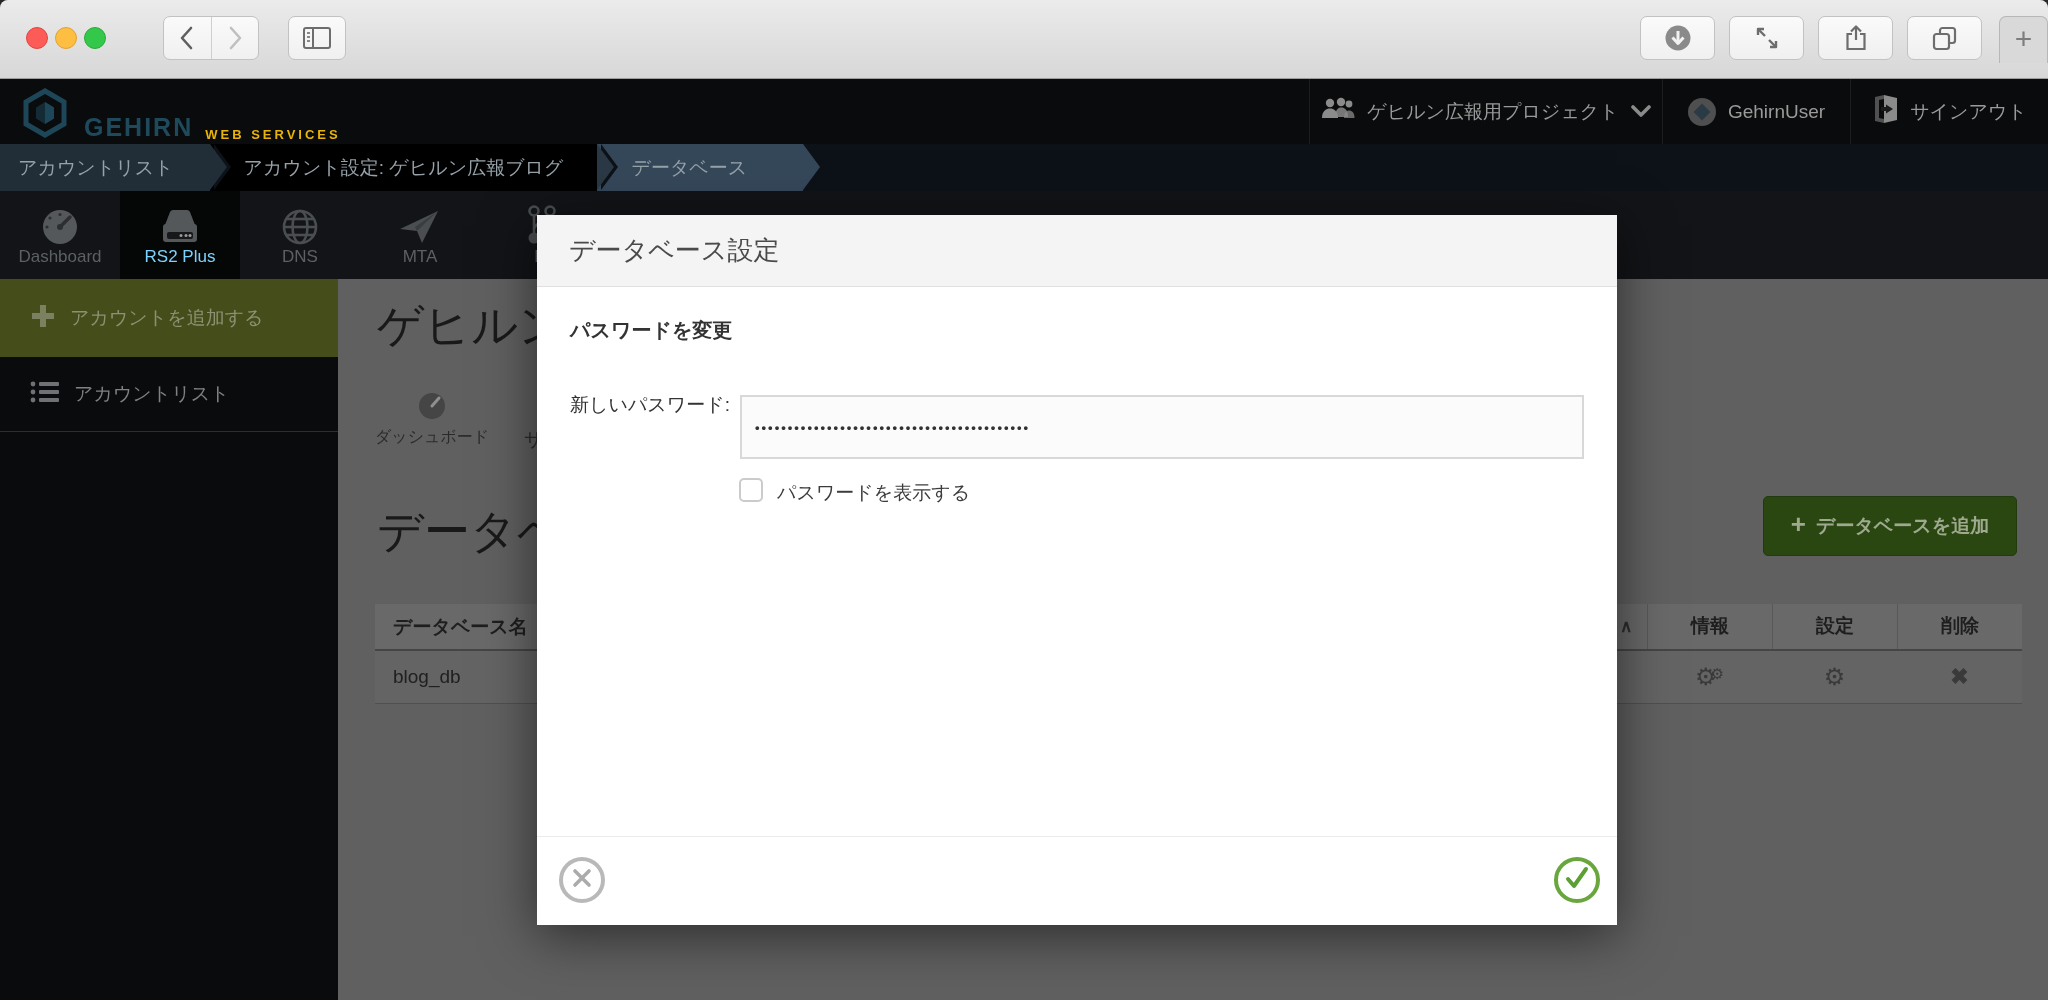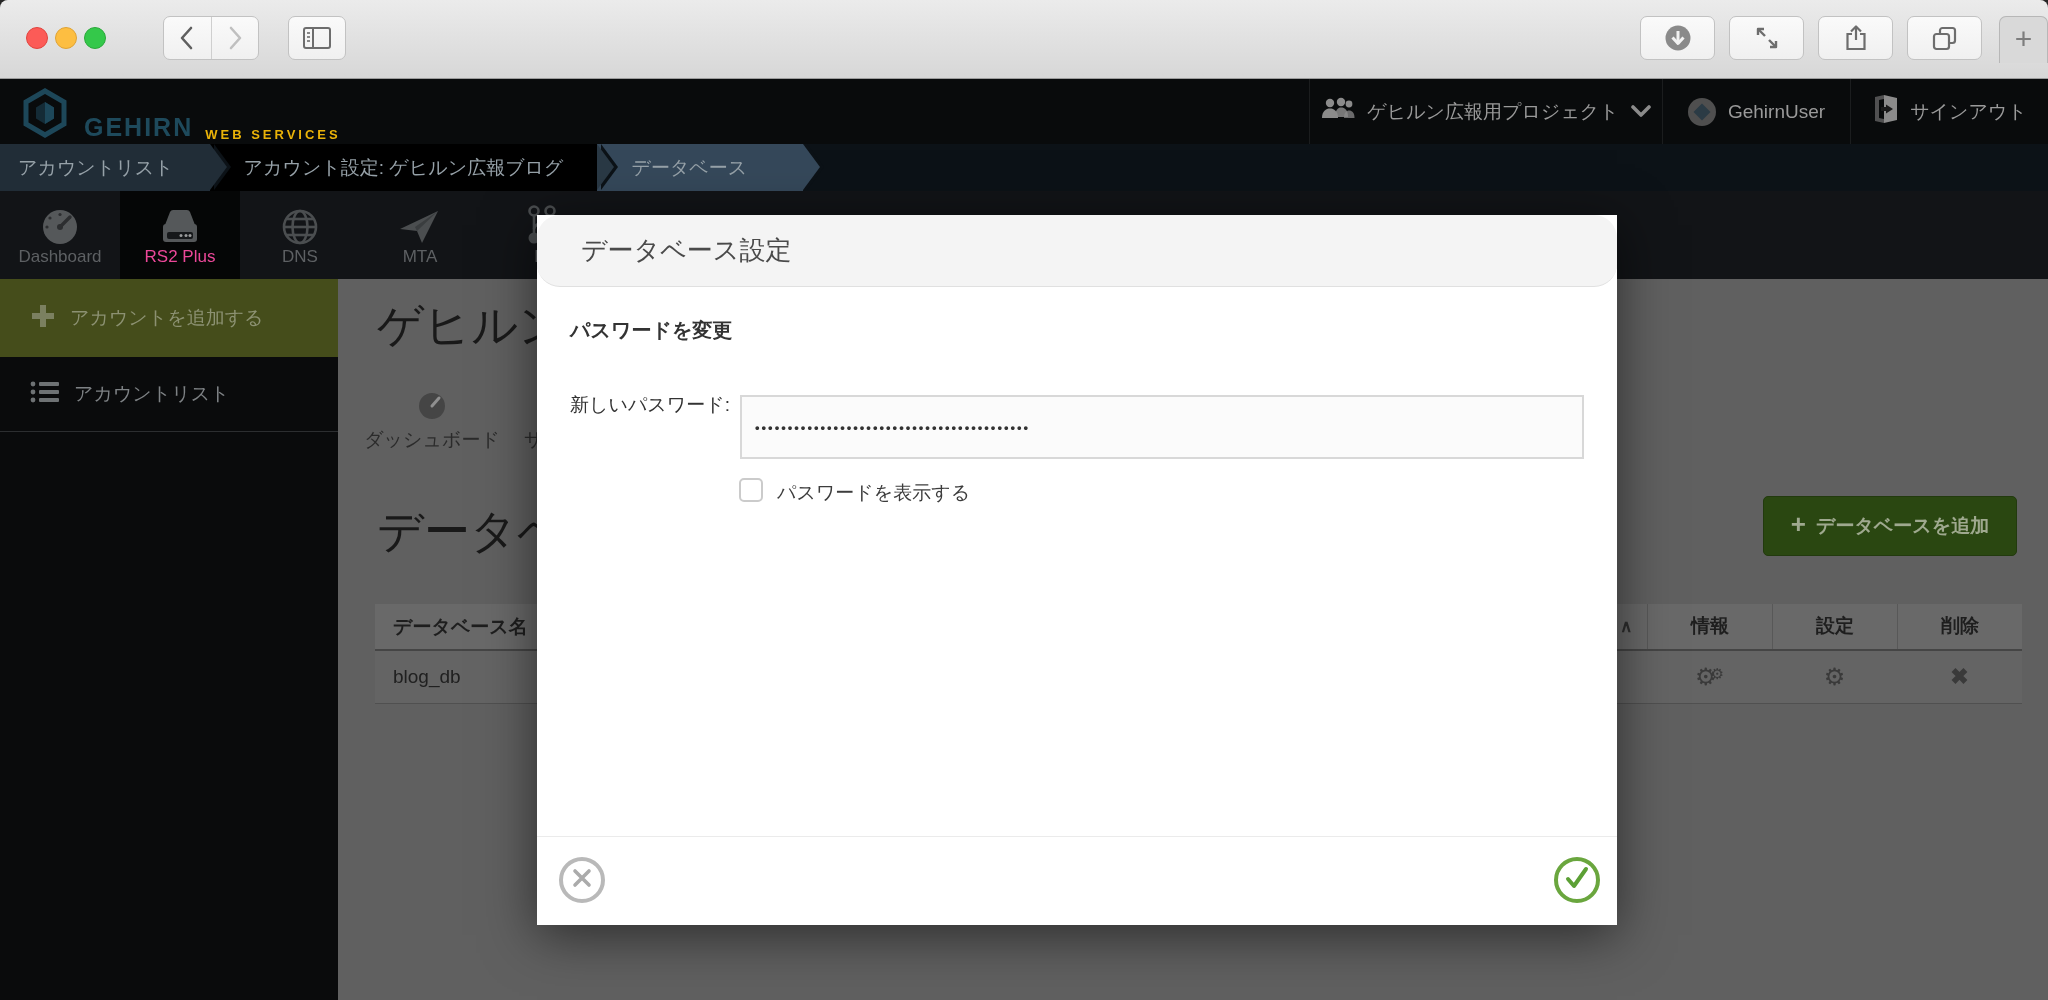--- a/index.html
+++ b/index.html
@@ -47,52 +47,52 @@
   .crumb::before{content:'';position:absolute;right:-21px;top:0;border-left:17px solid #0c1217;border-top:23.5px solid transparent;border-bottom:23.5px solid transparent;z-index:1;}
   .c1{background:#19232b;z-index:8;padding-right:40px;}  .c1::after{border-left-color:#19232b;}
   .c2{background:#212d37;z-index:6;padding-right:36px;}  .c2::after{border-left-color:#212d37;}
   .c3{background:#000000;z-index:4;padding-right:34px;}  .c3::after{border-left-color:#2a3945;}
   .c4{background:#35485a;z-index:2;padding-right:56px;}  .c4::after{border-left-color:#35485a;}
 
   
   .navbar{height:88px;background:#121417;display:flex;position:relative;}
   .nav-item{width:120px;box-sizing:border-box;padding-top:12px;text-align:center;color:#5d6063;font-size:17px;}
   .nav-item .nicon{height:44px;display:flex;align-items:flex-end;justify-content:center;}
-  .nav-item.active{background:#050606;color:#ec4899;}
+  .nav-item.active{background:#050606;color:#7dd3fc;}
 
   
   .body-row{position:absolute;top:200px;left:0;right:0;bottom:0;display:flex;}
   .sidebar{width:338px;background:#0a0b0c;flex:none;}
   .side-item{display:flex;align-items:center;gap:14px;padding-left:30px;font-size:19px;}
   .side-item.add{height:78px;background:#454d1b;color:#8c9172;}
   .side-item.list{height:74px;color:#7e8285;border-bottom:1px solid #2c2e30;}
   .main{position:relative;flex:1;background:#606060;overflow:hidden;}
   .h-account{position:absolute;left:39px;top:16px;font-size:46px;color:#191919;white-space:nowrap;}
-  .tab{position:absolute;top:112px;width:160px;text-align:center;color:#2b2b2b;font-size:19px;}
+  .tab{position:absolute;top:112px;width:160px;text-align:center;color:#2b2b2b;font-size:16px;}
   .tab .ticon{display:flex;justify-content:center;margin-bottom:6px;}
   .tab2{position:absolute;left:186px;top:148px;color:#2b2b2b;font-size:19px;}
   .h-db{position:absolute;left:39px;top:222px;font-size:46px;color:#191919;white-space:nowrap;}
   .add-db-btn{position:absolute;left:1425px;top:217px;width:254px;height:60px;box-sizing:border-box;background:#2a4711;border:1px solid #223a0e;border-radius:5px;color:#9fa98f;font-size:19px;font-weight:bold;display:flex;align-items:center;justify-content:center;gap:10px;}
   .add-db-btn .plus{font-size:26px;font-weight:bold;margin-top:-3px;}
 
   .db-table{position:absolute;left:37px;top:325px;width:1647px;}
   .thead{display:flex;height:45px;background:#696969;border-bottom:2px solid #454545;align-items:center;font-weight:bold;font-size:19px;color:#1e1e1e;}
   .th-name{width:1245px;padding-left:18px;box-sizing:border-box;}
   .th-caret{width:27px;color:#2e2e2e;font-size:17px;}
   .th-c{width:125px;text-align:center;border-left:1px solid #585858;box-sizing:border-box;align-self:stretch;line-height:43px;}
   .trow{display:flex;height:52px;background:#646464;border-bottom:1px solid #505050;align-items:center;font-size:19px;color:#202020;}
   .td-name{width:1272px;padding-left:18px;box-sizing:border-box;}
   .td-c{width:125px;text-align:center;color:#3a3a3a;}
   .gear{font-size:24px;line-height:1;}
   .gear.small{font-size:15px;margin-left:-6px;vertical-align:6px;}
   .delx{font-size:22px;font-weight:bold;}
 
   
   .modal{position:absolute;left:537px;top:215px;width:1080px;height:710px;background:#ffffff;z-index:50;box-shadow:0 10px 50px rgba(0,0,0,0.55);}
-  .modal-header{height:72px;background:#f4f4f4;border-bottom:1px solid #e0e0e0;display:flex;align-items:center;padding-left:44px;box-sizing:border-box;color:#4a4a4a;font-size:26px;border-radius:23px;}
+  .modal-header{height:72px;background:#f4f4f4;border-bottom:1px solid #e0e0e0;display:flex;align-items:center;padding-left:32px;box-sizing:border-box;color:#4a4a4a;font-size:26px;}
   .modal-body{position:relative;height:549px;}
   .m-section{position:absolute;left:33px;top:30px;font-size:20px;font-weight:bold;color:#333333;}
   .m-label{position:absolute;left:33px;top:105px;width:160px;font-size:19px;color:#333333;line-height:1.4;}
   .m-input{position:absolute;left:203px;top:108px;width:844px;height:64px;box-sizing:border-box;background:#fbfbfb;border:2px solid #d8d8d8;display:flex;align-items:center;padding-left:13px;}
   .m-dots{font-size:13px;font-weight:bold;letter-spacing:2px;color:#333333;white-space:nowrap;overflow:hidden;}
   .m-check{position:absolute;left:202px;top:191px;width:24px;height:24px;box-sizing:border-box;background:#ffffff;border:2px solid #cbcbcb;border-radius:5px;}
   .m-check-label{position:absolute;left:240px;top:193px;font-size:19px;color:#3c3c3c;}
   .modal-footer{position:absolute;left:0;right:0;bottom:0;height:88px;border-top:1px solid #ebebeb;}
   .circle-btn{position:absolute;top:20px;width:46px;height:46px;box-sizing:border-box;border-radius:50%;display:flex;align-items:center;justify-content:center;background:#fff;}
   .circle-btn.cancel{left:22px;border:4px solid #b9b9b9;}

